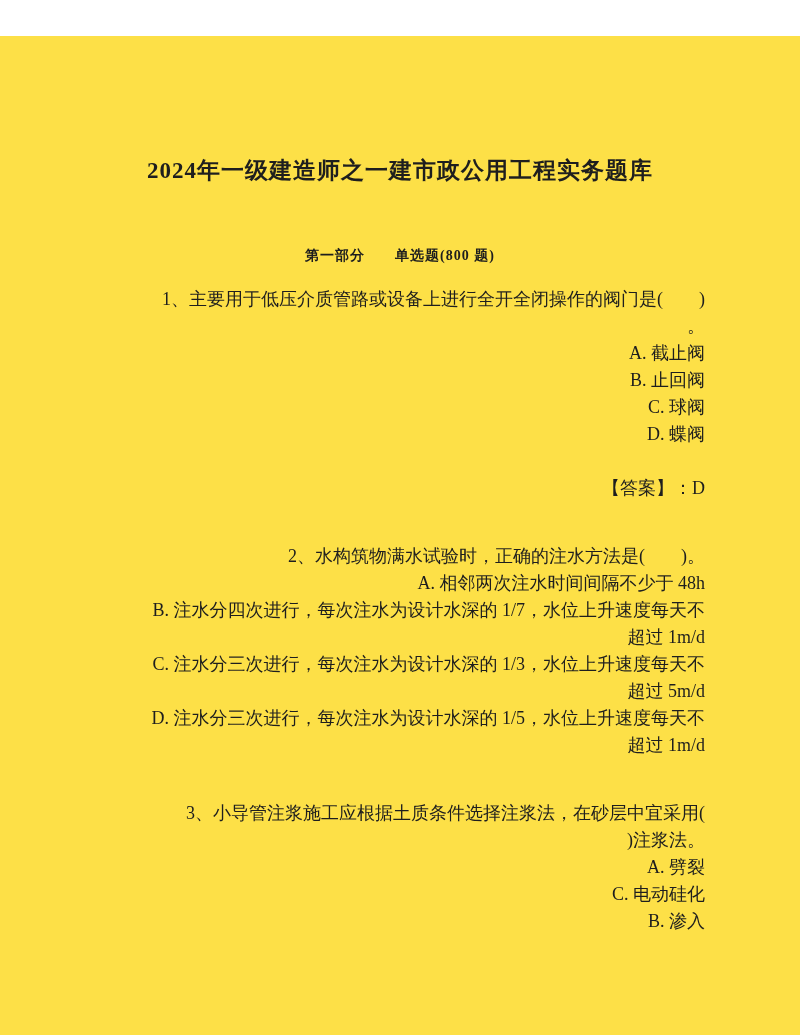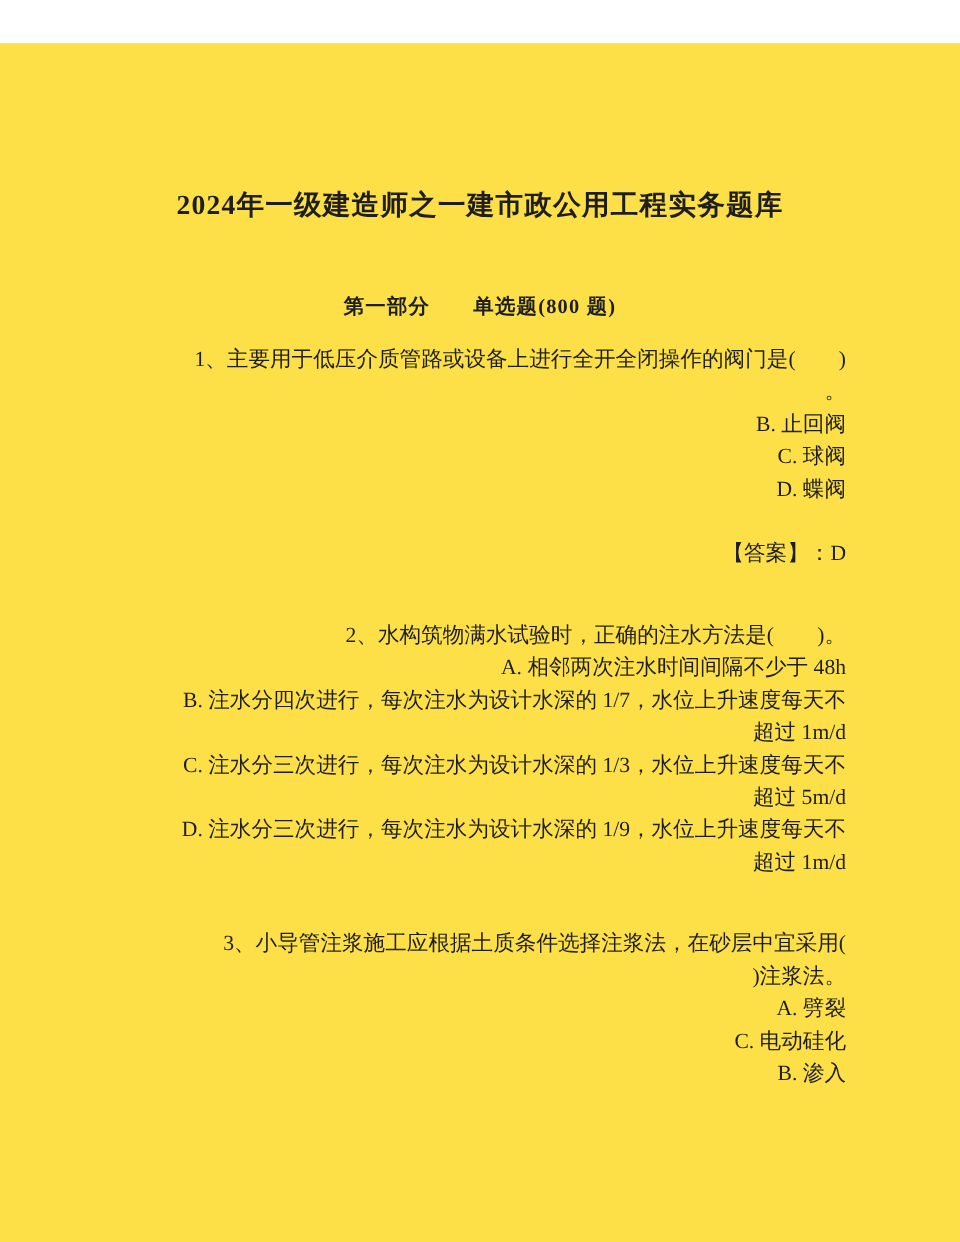--- a/index.html
+++ b/index.html
@@ -23,21 +23,21 @@
     margin: 0;
     text-align: center;
     font-size: 23px;
     line-height: 30px;
     font-weight: bold;
     letter-spacing: 1px;
   }
   .section-heading {
     margin: 56px 0 0 0;
     text-align: center;
-    font-size: 17px;
+    font-size: 14px;
     line-height: 27px;
     font-weight: bold;
     letter-spacing: 1px;
   }
   .questions {
     margin: 17px 95px 0 117px;
     font-size: 18px;
     line-height: 27px;
   }
   .question-block { margin: 0 0 41px 0; text-align: right; }
@@ -47,33 +47,34 @@
 </head>
 <body>
 
 <div class="page">
   <h1 class="doc-title">2024年一级建造师之一建市政公用工程实务题库</h1>
   <h2 class="section-heading">第一部分　　单选题(800 题)</h2>
   <div class="questions" id="questions">
       <section class="question-block">
         <div class="line question-text">1、主要用于低压介质管路或设备上进行全开全闭操作的阀门是(　　)</div>
         <div class="line question-text">。</div>
+        <div class="line option-text">A. 截止阀</div>
         <div class="line option-text">B. 止回阀</div>
         <div class="line option-text">C. 球阀</div>
         <div class="line option-text">D. 蝶阀</div>
         <div class="line answer-line">【答案】：D</div>
       </section>
       <section class="question-block">
         <div class="line question-text">2、水构筑物满水试验时，正确的注水方法是(　　)。</div>
         <div class="line option-text">A. 相邻两次注水时间间隔不少于 48h</div>
         <div class="line option-text">B. 注水分四次进行，每次注水为设计水深的 1/7，水位上升速度每天不</div>
         <div class="line option-text">超过 1m/d</div>
         <div class="line option-text">C. 注水分三次进行，每次注水为设计水深的 1/3，水位上升速度每天不</div>
         <div class="line option-text">超过 5m/d</div>
-        <div class="line option-text">D. 注水分三次进行，每次注水为设计水深的 1/9，水位上升速度每天不</div>
+        <div class="line option-text">D. 注水分三次进行，每次注水为设计水深的 1/5，水位上升速度每天不</div>
         <div class="line option-text">超过 1m/d</div>
       </section>
       <section class="question-block">
         <div class="line question-text">3、小导管注浆施工应根据土质条件选择注浆法，在砂层中宜采用(</div>
         <div class="line question-text">)注浆法。</div>
         <div class="line option-text">A. 劈裂</div>
         <div class="line option-text">C. 电动硅化</div>
         <div class="line option-text">B. 渗入</div>
       </section>
     </div>

